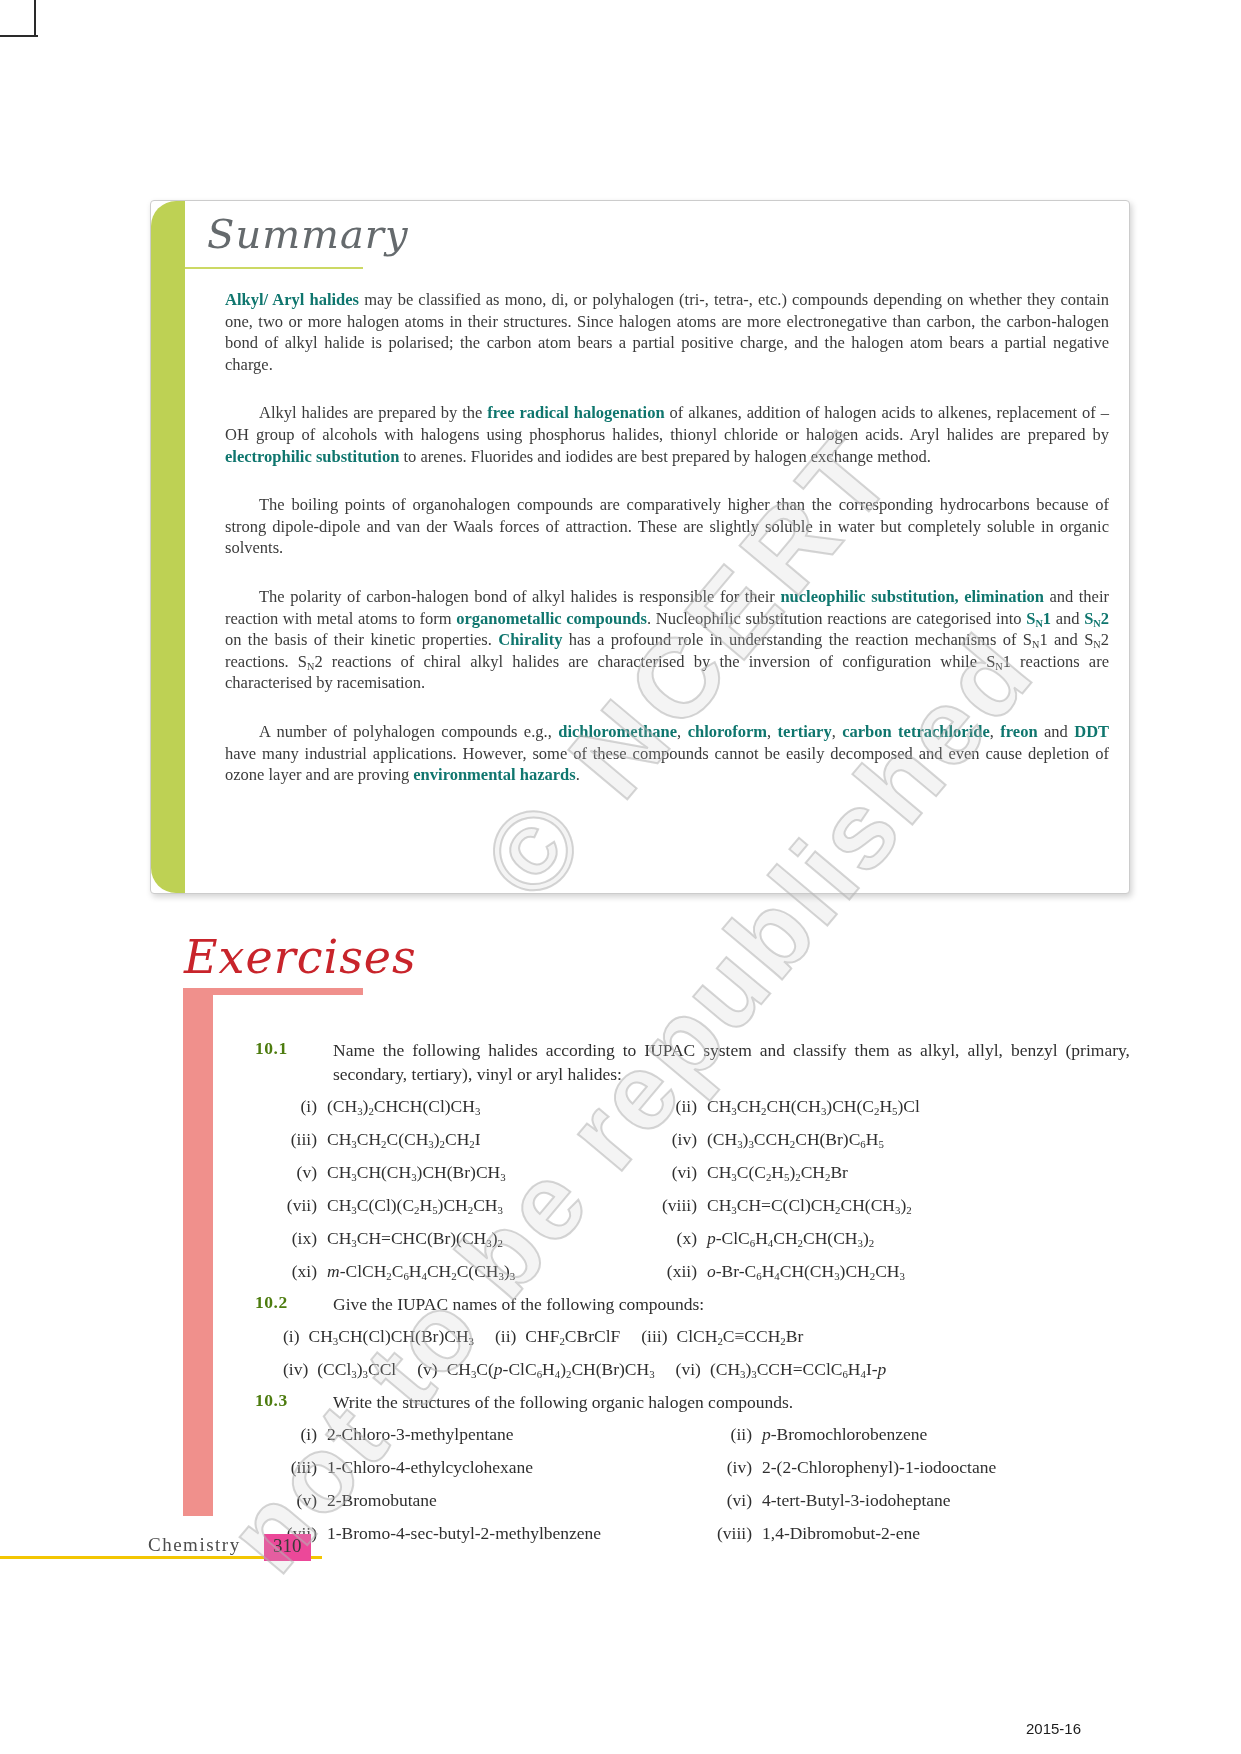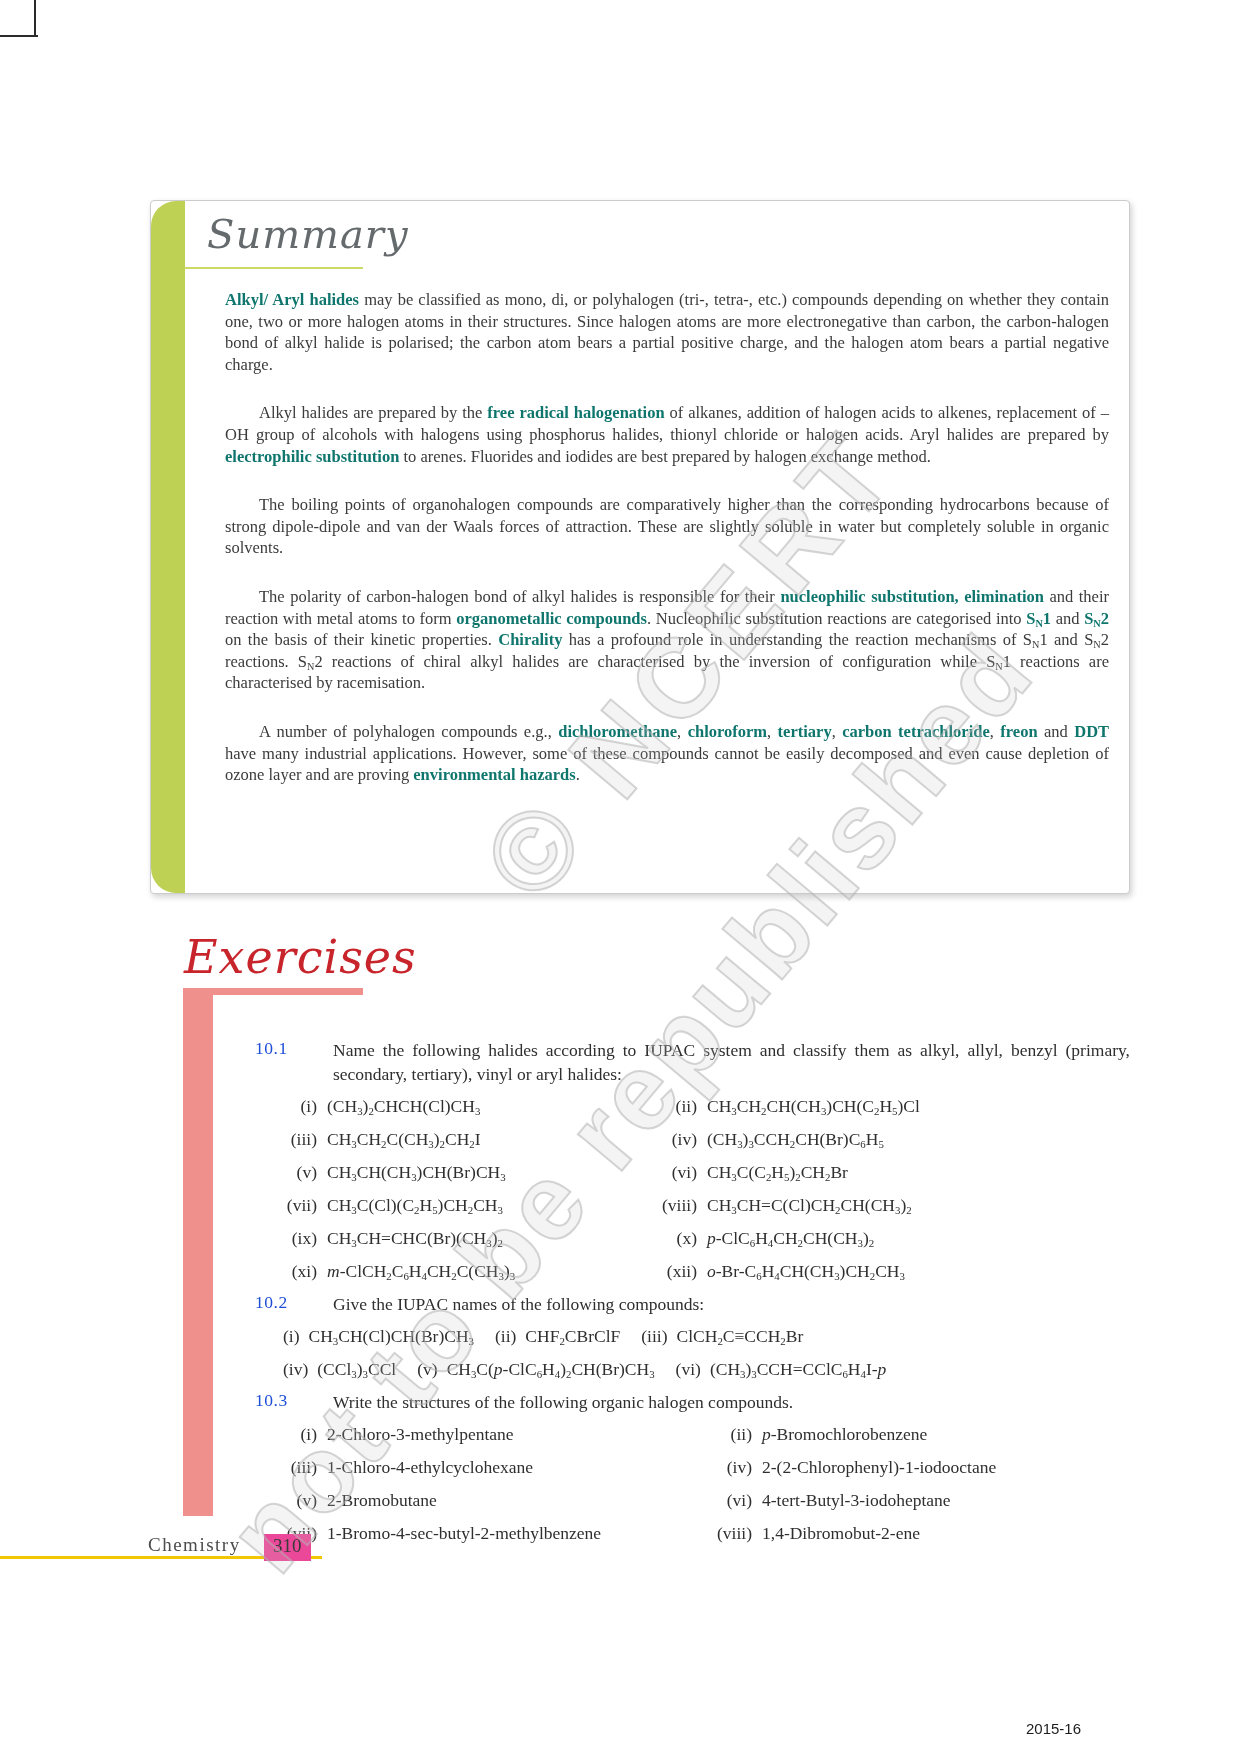--- a/index.html
+++ b/index.html
@@ -45,21 +45,21 @@
   .exercises-underline{position:absolute;left:183px;top:988px;width:180px;height:7px;background:#f0908c;}
   .exercises-bar{position:absolute;left:183px;top:988px;width:30px;height:528px;background:#f0908c;}
 
   .exercises-content{
     position:absolute;left:255px;top:1038px;width:875px;
     font-size:17.5px;color:#2f2f2f;
   }
   .question{margin-bottom:8px;}
   .q-head{display:flex;align-items:flex-start;}
   .q-num{
-    flex:0 0 52px;font-weight:normal;color:#1d4ed8;letter-spacing:0.5px;
+    flex:0 0 52px;font-weight:bold;color:#4d7c0f;letter-spacing:0.5px;
   }
   .q-text{margin-left:26px;text-align:justify;flex:1;line-height:24px;}
   .item-row{
     display:grid;grid-template-columns:62px 290px 70px 1fr;
     column-gap:10px;align-items:baseline;line-height:26px;margin:7px 0;
   }
   .item-row.q3{grid-template-columns:62px 355px 60px 1fr;}
   .item-num{text-align:right;}
   .inline-row{display:flex;column-gap:9px;line-height:26px;margin:7px 0 7px 28px;flex-wrap:nowrap;}
   .inline-row .item-num{margin-left:12px;}

